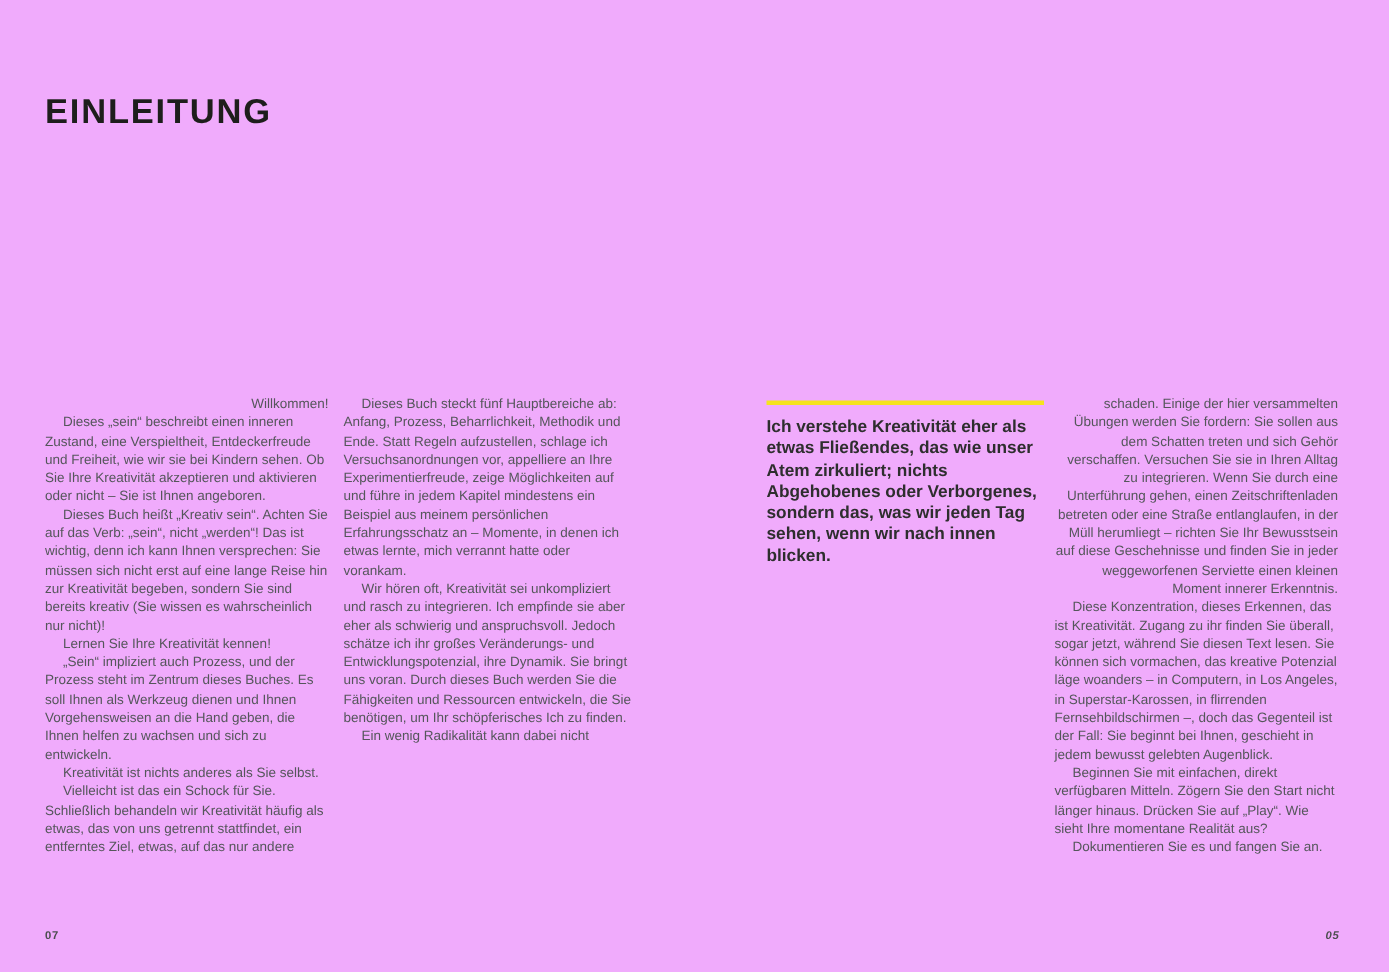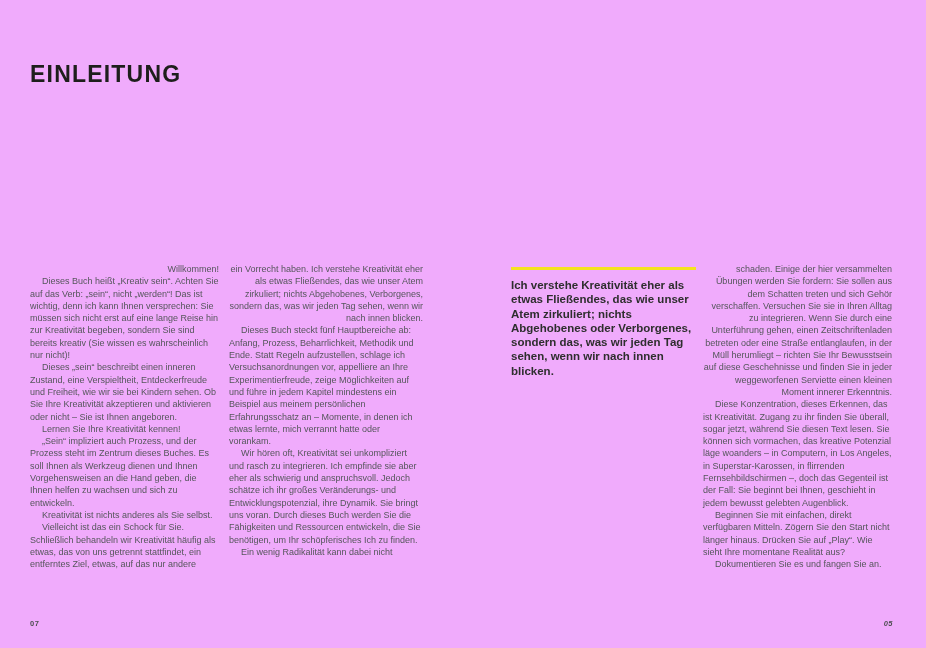--- a/index.html
+++ b/index.html
@@ -79,30 +79,29 @@
 </style>
 </head>
 <body>
 
 <div id="spread">
 
   <h1 class="heading">EINLEITUNG</h1>
 
   <div id="col1" class="col">
     <p class="no-indent">Willkommen!</p>
+    <p>Dieses „sein“ beschreibt einen inneren Zustand, eine Verspieltheit, Entdeckerfreude und Freiheit, wie wir sie bei Kindern sehen. Ob Sie Ihre Kreativität akzeptieren und aktivieren oder nicht – Sie ist Ihnen angeboren.</p>
     <p>Dieses Buch heißt „Kreativ sein“. Achten Sie auf das Verb: „sein“, nicht „werden“! Das ist wichtig, denn ich kann Ihnen versprechen: Sie müssen sich nicht erst auf eine lange Reise hin zur Kreativität begeben, sondern Sie sind bereits kreativ (Sie wissen es wahrscheinlich nur nicht)!</p>
-    <p>Dieses „sein“ beschreibt einen inneren Zustand, eine Verspieltheit, Entdeckerfreude und Freiheit, wie wir sie bei Kindern sehen. Ob Sie Ihre Kreativität akzeptieren und aktivieren oder nicht – Sie ist Ihnen angeboren.</p>
     <p>Lernen Sie Ihre Kreativität kennen!</p>
     <p>„Sein“ impliziert auch Prozess, und der Prozess steht im Zentrum dieses Buches. Es soll Ihnen als Werkzeug dienen und Ihnen Vorgehensweisen an die Hand geben, die Ihnen helfen zu wachsen und sich zu entwickeln.</p>
     <p>Kreativität ist nichts anderes als Sie selbst.</p>
     <p>Vielleicht ist das ein Schock für Sie. Schließlich behandeln wir Kreativität häufig als etwas, das von uns getrennt stattfindet, ein entferntes Ziel, etwas, auf das nur andere</p>
   </div>
 
   <div id="col2" class="col">
-    <p class="no-indent">ein Vorrecht haben. Ich verstehe Kreativität eher als etwas Fließendes, das wie unser Atem zirkuliert; nichts Abgehobenes, Verborgenes, sondern das, was wir jeden Tag sehen, wenn wir nach innen blicken.</p>
     <p>Dieses Buch steckt fünf Hauptbereiche ab: Anfang, Prozess, Beharrlichkeit, Methodik und Ende. Statt Regeln aufzustellen, schlage ich Versuchsanordnungen vor, appelliere an Ihre Experimentierfreude, zeige Möglichkeiten auf und führe in jedem Kapitel mindestens ein Beispiel aus meinem persönlichen Erfahrungsschatz an – Momente, in denen ich etwas lernte, mich verrannt hatte oder vorankam.</p>
     <p>Wir hören oft, Kreativität sei unkompliziert und rasch zu integrieren. Ich empfinde sie aber eher als schwierig und anspruchsvoll. Jedoch schätze ich ihr großes Veränderungs- und Entwicklungspotenzial, ihre Dynamik. Sie bringt uns voran. Durch dieses Buch werden Sie die Fähigkeiten und Ressourcen entwickeln, die Sie benötigen, um Ihr schöpferisches Ich zu finden.</p>
     <p>Ein wenig Radikalität kann dabei nicht</p>
   </div>
 
   <div class="quote-col">
     <div class="quote-rule" style="background: rgb(245, 227, 30);"></div>
     <p class="quote-text">Ich verstehe Kreativität eher als etwas Fließendes, das wie unser Atem zirkuliert; nichts Abgehobenes oder Verborgenes, sondern das, was wir jeden Tag sehen, wenn wir nach innen blicken.</p>
   </div>
 

